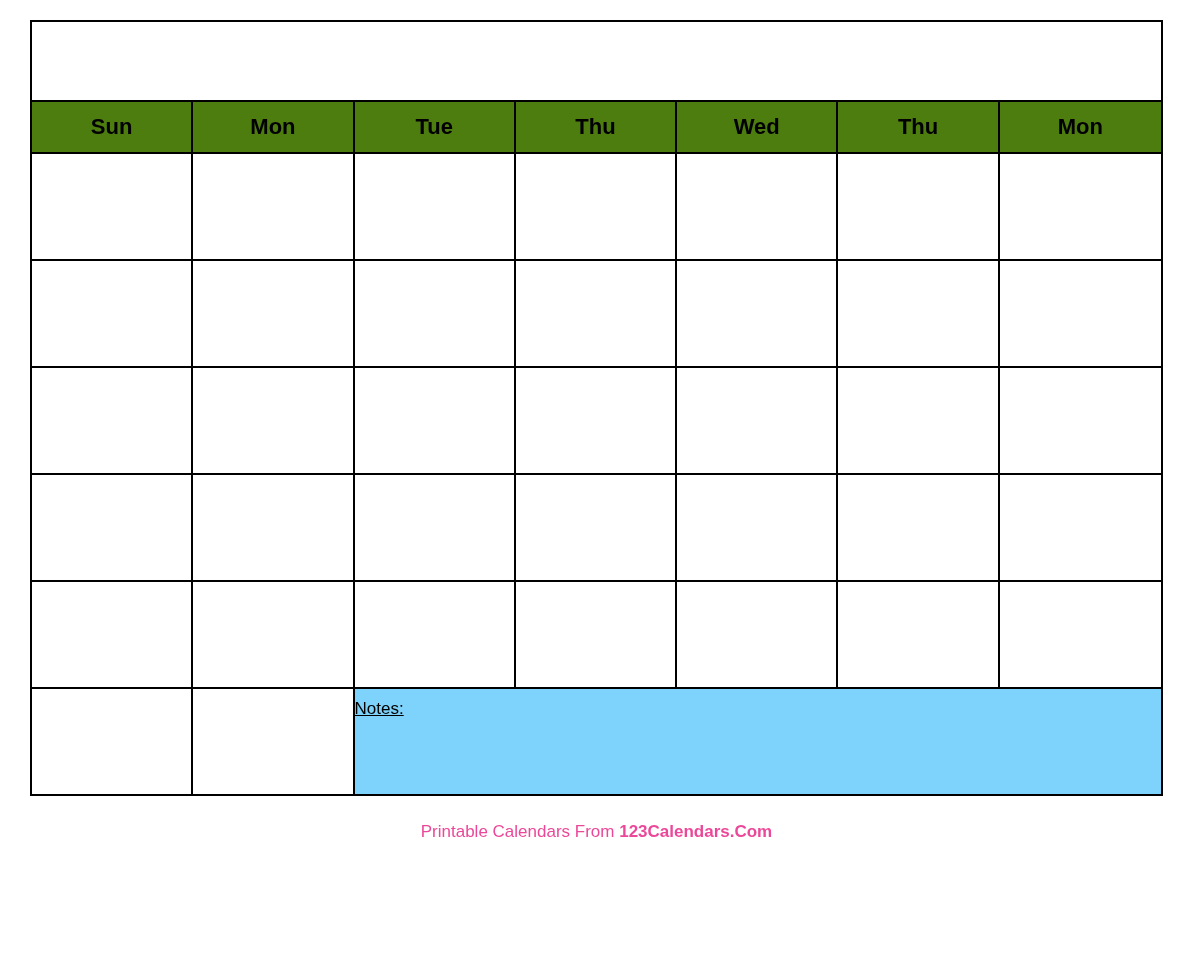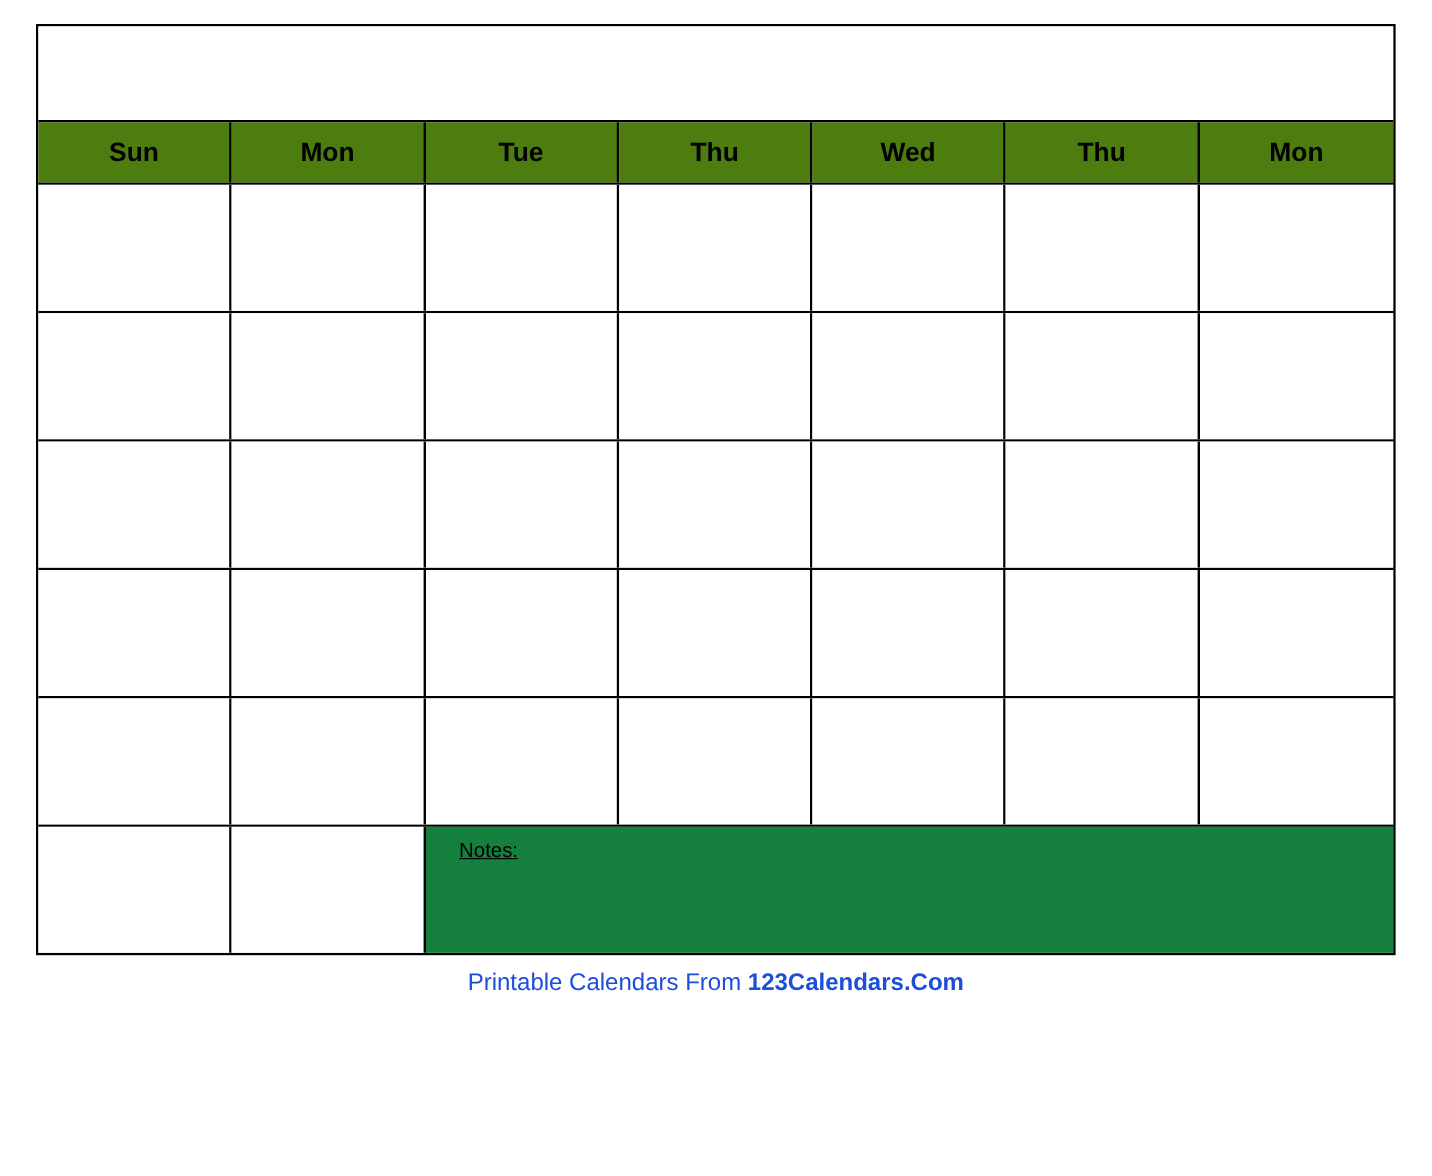--- a/index.html
+++ b/index.html
@@ -84,35 +84,35 @@
 
     .notes-empty-cell {
       min-height: 105px;
       border-right: 2px solid #000;
       background: #fff;
     }
 
     .notes-content-cell {
       min-height: 105px;
       grid-column: 3 / 8;
-      padding: 10px 28px;
-      background: #15803d;
+      padding: 10px 0;
+      background: #7dd3fc;
     }
 
     .notes-label {
       font-size: 17px;
       text-decoration: underline;
       font-weight: normal;
     }
 
     .footer {
-      margin-top: 12px;
-      font-size: 20px;
+      margin-top: 26px;
+      font-size: 17px;
       text-align: center;
-      color: #1d4ed8;
+      color: #ec4899;
     }
 
     .footer-bold {
       font-weight: bold;
     }
   </style>
 </head>
 <body>
 
 <div class="calendar-container">

